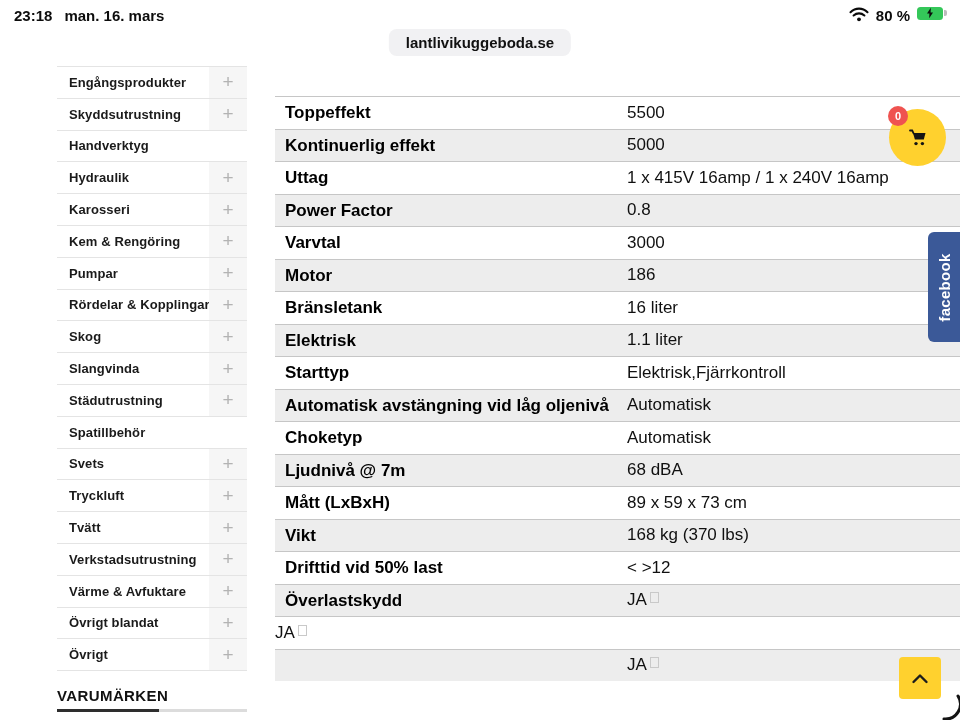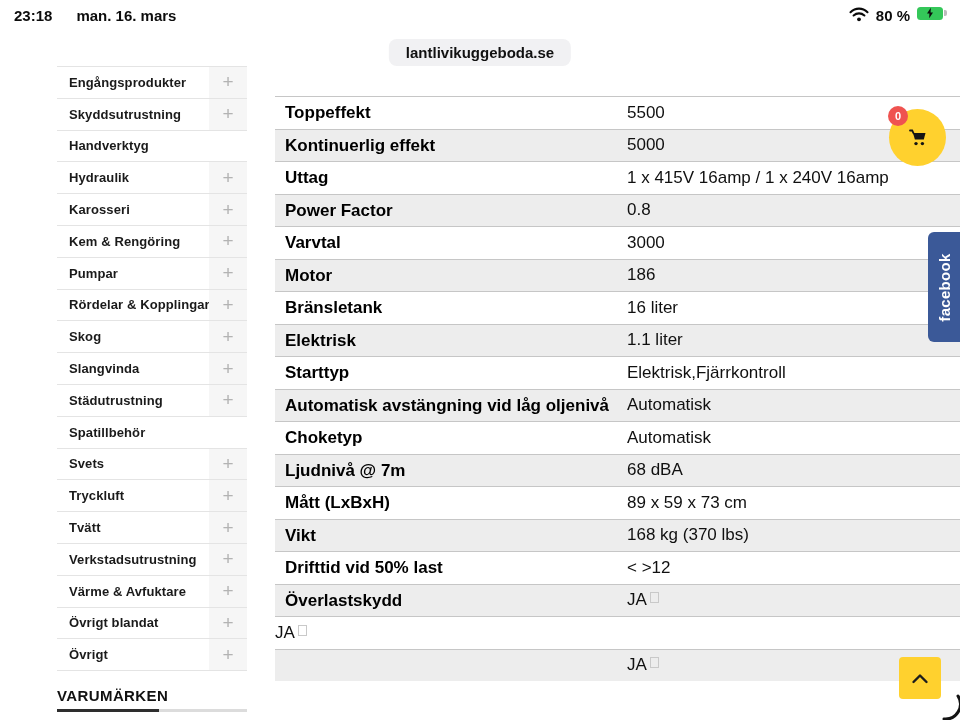--- a/index.html
+++ b/index.html
@@ -3,29 +3,29 @@
 <meta charset="utf-8">
 <style>
   * { margin:0; padding:0; box-sizing:border-box; }
   html,body { width:960px; height:720px; }
   body { font-family:"Liberation Sans","DejaVu Sans",sans-serif; background:#fff; }
   .screen { position:relative; width:960px; height:720px; overflow:hidden; background:#fff; }
 
   
   .status-bar { position:absolute; top:0; left:0; width:960px; height:28px;
     display:flex; justify-content:space-between; align-items:center; padding:2px 13px 0 14px; }
-  .status-left { display:flex; align-items:baseline; gap:24px; font-size:15px; font-weight:bold; color:#0c0c0c; }
+  .status-left { display:flex; align-items:baseline; gap:12px; font-size:15px; font-weight:bold; color:#0c0c0c; }
   .status-right { display:flex; align-items:flex-start; gap:7px; font-size:15px; font-weight:bold; color:#0c0c0c; }
   .battery { position:relative; width:26px; height:13px; border-radius:3.5px; margin-right:4px;
     display:flex; align-items:center; justify-content:center; }
   .battery .nub { position:absolute; right:-3.5px; top:3.5px; width:2.5px; height:6px;
     background:#bcbcbc; border-radius:0 2px 2px 0; }
 
   
-  .title-pill { position:absolute; top:39px; left:480px; transform:translateX(-50%);
+  .title-pill { position:absolute; top:29px; left:480px; transform:translateX(-50%);
     background:#f1f1f3; border-radius:8px; padding:5px 17px; font-size:15px; font-weight:bold; color:#111; }
 
   
   .sidebar { position:absolute; left:57px; top:66px; width:190px; }
   .sidebar ul { list-style:none; border-top:1px solid #e4e4e4; }
   .side-item { position:relative; height:31.8px; display:flex; align-items:center;
     border-bottom:1px solid #e4e4e4; background:#fff; }
   .side-label { padding-left:12px; font-size:13px; font-weight:bold; color:#1a1a1a; letter-spacing:.1px; }
   .plus-box { position:absolute; right:0; top:0; bottom:0; width:38px; background:#f6f6f6;
     display:flex; align-items:center; justify-content:center;

